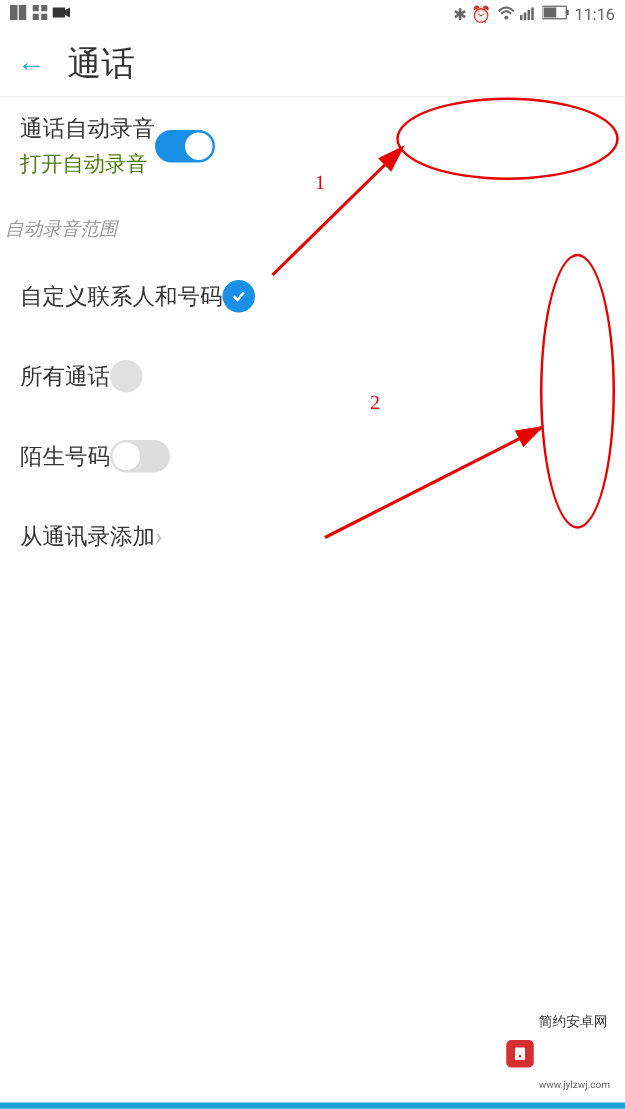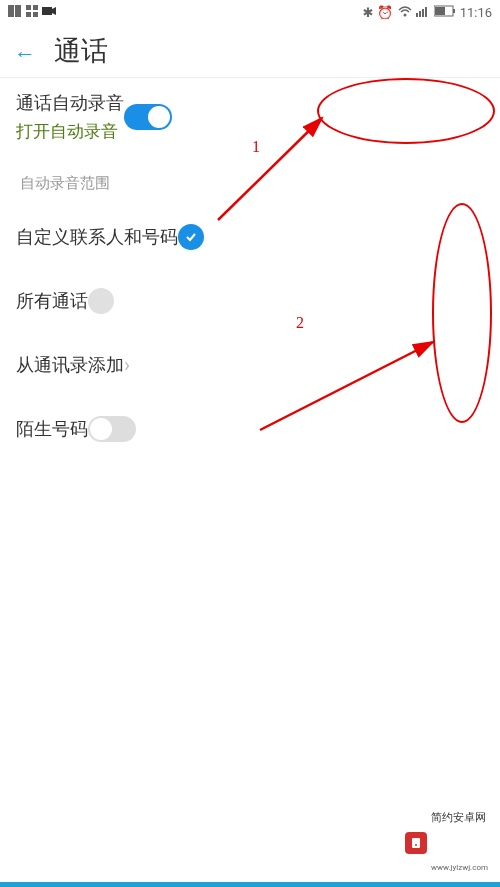--- a/index.html
+++ b/index.html
@@ -73,23 +73,24 @@
     }
     .setting-title {
       font-size: 18px;
       color: #333;
     }
     .setting-subtitle {
       font-size: 17px;
       color: #4d7c0f;
     }
     .section-header {
-      padding: 18px 20px 12px;
+      padding: 18px 4px 12px;
       font-size: 15px;
       color: #999;
+      font-style: italic;
     }
     .toggle {
       width: 48px;
       height: 26px;
       border-radius: 13px;
       position: relative;
     }
     .toggle.on {
       background: #1a8fe6;
     }
@@ -291,29 +292,29 @@
           </svg>
       </div>
     </div>
 
     <div class="setting-row">
       <span class="setting-title">所有通话</span>
       <div class="radio-circle unchecked"></div>
     </div>
 
     <div class="setting-row">
-      <span class="setting-title">从通讯录添加</span>
-      <span class="chevron">›</span>
-    </div>
-
-    <div class="setting-row">
       <span class="setting-title">陌生号码</span>
       <div class="toggle off">
         <div class="toggle-knob"></div>
       </div>
+    </div>
+
+    <div class="setting-row">
+      <span class="setting-title">从通讯录添加</span>
+      <span class="chevron">›</span>
     </div>
   </div>
 
   <div class="bottom-accent"></div>
 
   <div class="annotation red-ellipse-1"></div>
   <div class="annotation red-ellipse-2"></div>
   <div class="annotation red-num num1">1</div>
   <div class="annotation red-num num2">2</div>
 

